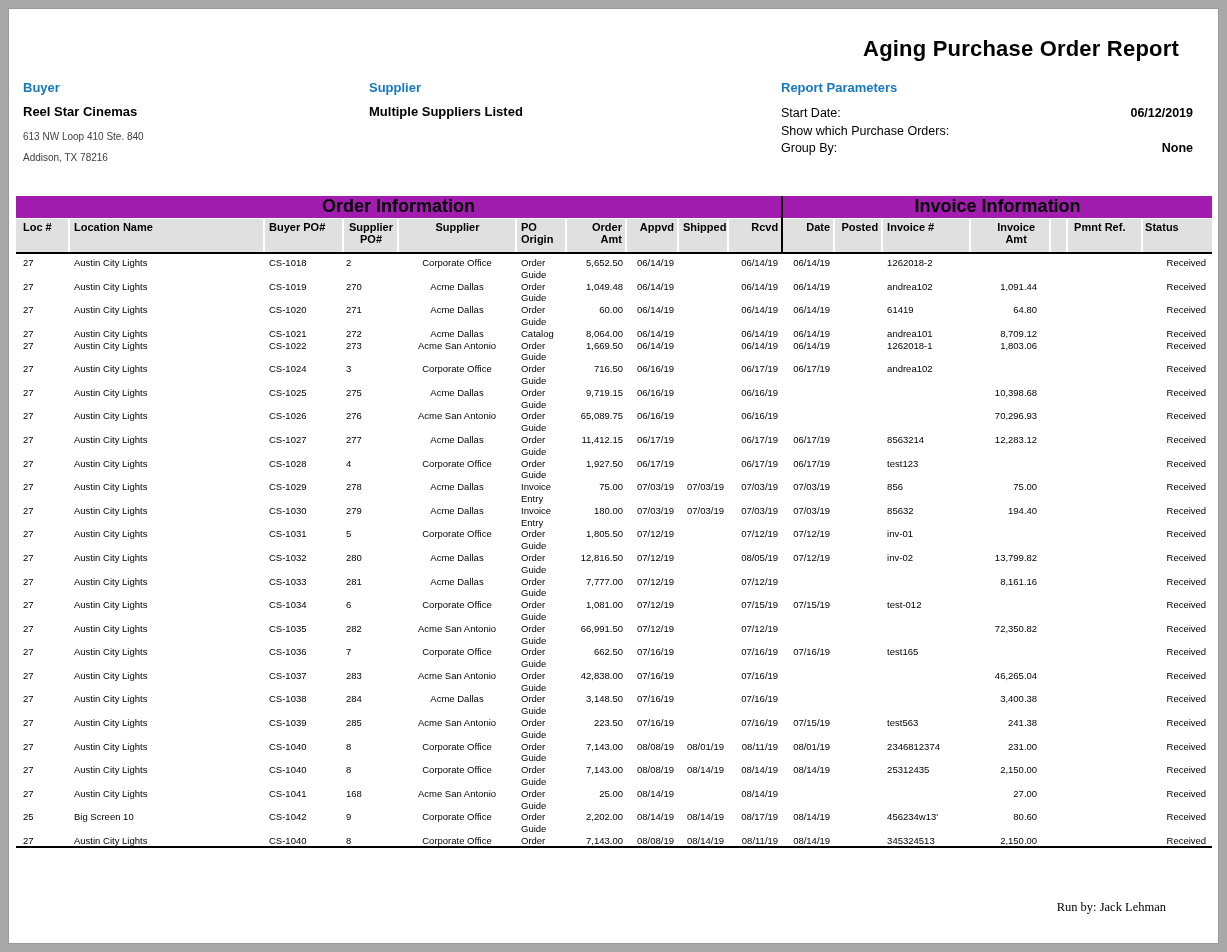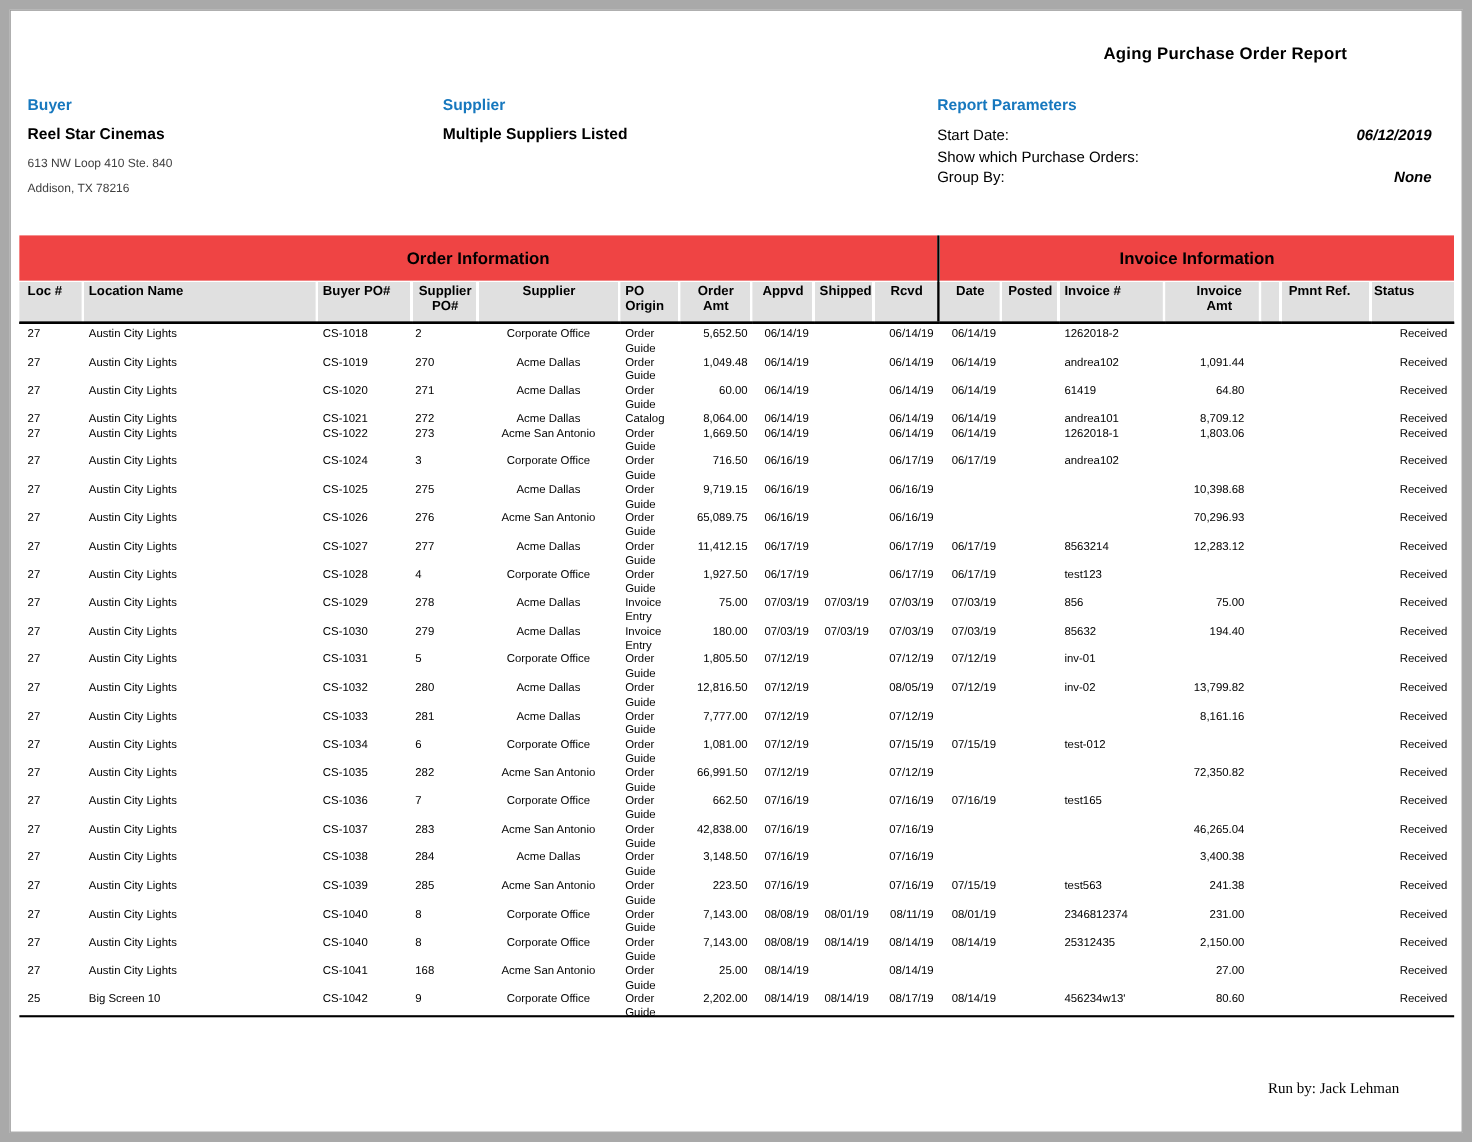--- a/index.html
+++ b/index.html
@@ -9,55 +9,55 @@
     font-family:"Liberation Sans","DejaVu Sans",sans-serif;
     color:#000;overflow:hidden;
   }
   .page{
     position:absolute;left:8px;top:8px;width:1211px;height:936px;
     background:#ffffff;border:1px solid #9b9b9b;box-sizing:border-box;
   }
   
   .report-title{
     position:absolute;left:852px;top:27px;width:320px;
-    text-align:center;font-size:14px;font-weight:700;letter-spacing:.2px;
+    text-align:center;font-size:22px;font-weight:700;letter-spacing:.2px;
   }
   .info-block{position:absolute;top:72px;}
   .info-buyer{left:14px;width:300px;}
   .info-supplier{left:360px;width:320px;}
   .info-params{left:772px;width:412px;}
   .info-heading{font-size:13px;font-weight:700;color:#1778be;margin:0 0 11px 0;line-height:13px;}
   .entity-name{font-size:13px;font-weight:700;margin:0 0 8px 0;line-height:13px;}
   .addr{font-size:10px;color:#404040;line-height:21px;}
   .param-row{display:flex;justify-content:space-between;font-size:12.5px;line-height:17.5px;}
   .param-row .p-label{white-space:pre;}
-  .param-row .p-value{font-weight:700;text-align:center;font-style:italic;}
+  .param-row .p-value{font-weight:700;text-align:center;}
   
   .table-wrap{
     position:absolute;left:7px;top:187px;width:1196px;height:652px;
     overflow:hidden;
   }
   table.report{border-collapse:collapse;table-layout:fixed;width:1196px;}
   table.report th,table.report td{box-sizing:border-box;overflow:hidden;}
   th.group-th{
-    height:38px;background:#ef4444;font-size:14px;font-weight:700;
+    height:22px;background:#a21caf;font-size:18px;font-weight:700;
     text-align:center;vertical-align:middle;padding:0;
     border-bottom:1px solid #ffffff;
   }
   th.group-th.divider{border-left:2px solid #000;}
   th.col-th{
     height:35px;background:#e0e0e0;font-size:11px;font-weight:700;
     vertical-align:top;padding:2px 3px 0 4px;line-height:12.5px;
     border-left:2px solid #ffffff;border-bottom:2px solid #000;
   }
   th.col-th:first-child{border-left:none;}
   th.col-th.divider{border-left:2px solid #000;}
   th.h-left{text-align:left;}
   th.h-center{text-align:center;}
-  th.h-right{text-align:center;}
+  th.h-right{text-align:right;}
   th.col-th.col-loc{padding-left:7px;}
   th.col-th.col-invoice_amt{padding-left:16px;padding-right:4px;}
   th.col-th.col-status{padding-left:2px;}
   th.col-th.col-pmnt_ref{padding-left:6px;}
   tbody td{
     font-size:9.5px;line-height:11.8px;vertical-align:top;
     padding:0 3px 0 5px;white-space:normal;word-wrap:break-word;
   }
   tbody tr:first-child td{padding-top:3px;}
   td.a-left{text-align:left;}

